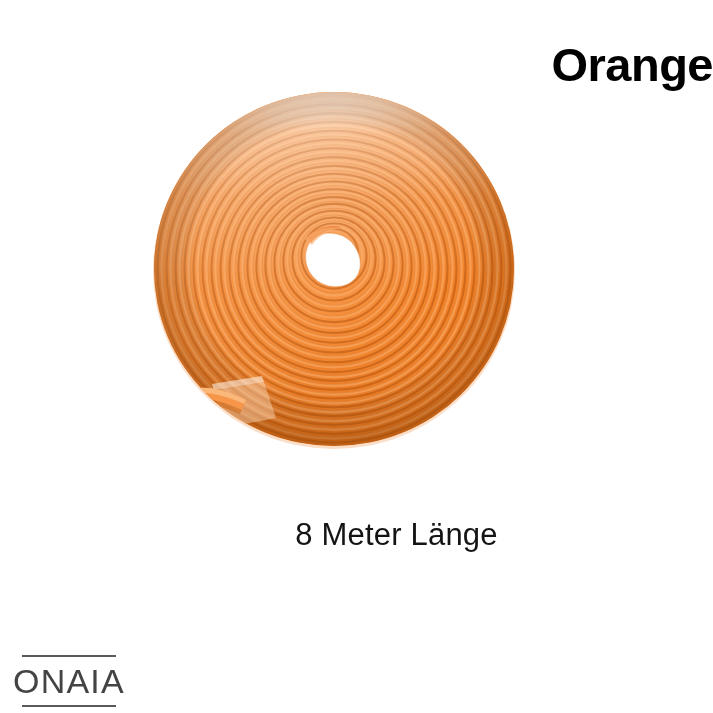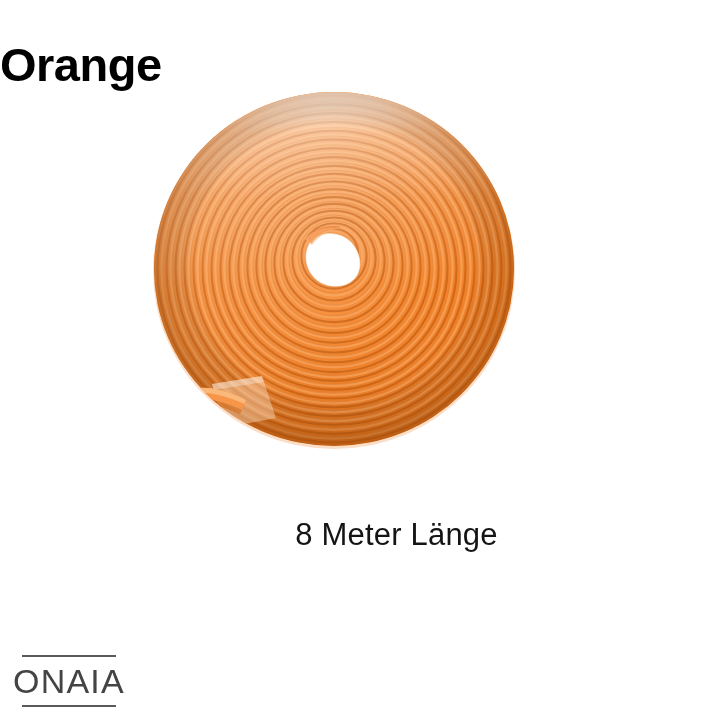--- a/index.html
+++ b/index.html
@@ -19,21 +19,21 @@
     background: #ffffff;
     overflow: hidden;
   }
 
   
   .product-title {
     position: absolute;
     left: 0;
     top: 38px;
     width: 713px;
-    text-align: left;
+    text-align: right;
     font-size: 47px;
     line-height: 54px;
     font-weight: 700;
     letter-spacing: -0.5px;
     color: #000000;
     z-index: 30;
     white-space: nowrap;
   }
 
   

